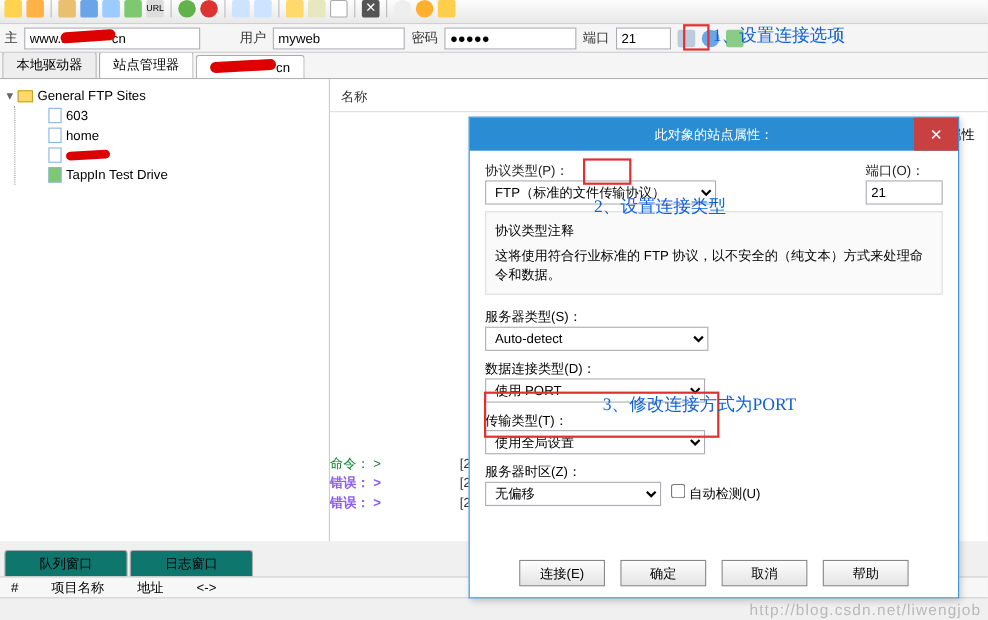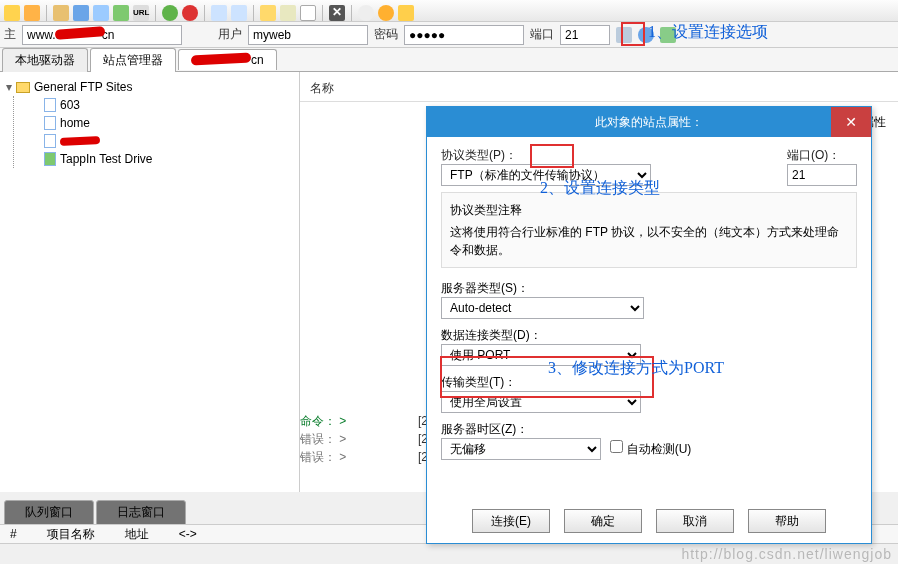--- a/index.html
+++ b/index.html
@@ -1,51 +1,51 @@
 <!DOCTYPE html>
 <html><head>
 <meta charset="utf-8">
 <style>
 * { box-sizing: border-box; margin: 0; padding: 0; font-family: "Microsoft YaHei", Tahoma, sans-serif; font-size: 12px; }
 body { background: #f0f0f0; width: 898px; height: 564px; overflow: hidden; position: relative; }
 
-.toolbar { height: 22px; background: linear-gradient(#fdfdfd,#e8e8e8); border-bottom: 1px solid #ccc; display: flex; align-items: flex-end; padding: 0 4px; gap: 4px; font-weight: bold; }
+.toolbar { height: 22px; background: linear-gradient(#fdfdfd,#e8e8e8); border-bottom: 1px solid #ccc; display: flex; align-items: flex-start; padding: 0 4px; gap: 4px; }
 .tb-icon { width: 16px; height: 16px; display: inline-block; border-radius: 2px; }
 .tb-sep { width: 1px; height: 16px; background: #bbb; margin: 0 2px; }
 
 .connbar { height: 26px; background: #f5f5f5; border-bottom: 1px solid #ccc; display: flex; align-items: center; padding: 0 4px; gap: 6px; position: relative; }
 .connbar label { color: #333; }
 .connbar input { height: 20px; border: 1px solid #abadb3; padding: 0 4px; background: #fff; }
 .annot { position: absolute; color: #1060d8; font-size: 16px; font-family: SimSun; pointer-events: none; z-index: 50; }
 .redbox { position: absolute; border: 2px solid #e03030; pointer-events: none; z-index: 49; }
 
-.tabbar { height: 24px; background: #f5f5f5; border-bottom: 1px solid #aaa; display: flex; align-items: center; }
+.tabbar { height: 24px; background: #f5f5f5; border-bottom: 1px solid #aaa; display: flex; align-items: flex-end; }
 .tabbar .tab { padding: 3px 12px; border: 1px solid #aaa; border-bottom: none; background: #fff; margin-left: 2px; border-radius: 3px 3px 0 0; }
 .tabbar .tab.inactive { background: #eee; }
 .remote-tab { margin-left: 240px; background: #fff3d6; }
 .redstrike { display: inline-block; width: 60px; height: 10px; background: #d00; border-radius: 5px; transform: rotate(-3deg); }
 
 .main { display: flex; height: 420px; }
 .tree { width: 300px; background: #fff; border-right: 1px solid #ccc; padding: 6px; }
 .tree-node { display: flex; align-items: center; gap: 4px; padding: 2px 0; }
 .tree-indent { padding-left: 20px; }
 .folder { width: 14px; height: 11px; background: #ffd96b; border: 1px solid #c9a227; }
 .file { width: 12px; height: 14px; background: #fff; border: 1px solid #89b4e8; }
 .dotted { border-left: 1px dotted #999; margin-left: 7px; padding-left: 10px; }
 
 .right { flex: 1; background: #fff; position: relative; }
 .right-header { height: 30px; border-bottom: 1px solid #ddd; padding: 8px 10px; color: #333; }
 
 .logpane { position: absolute; left: 300px; top: 412px; width: 130px; font-family: Consolas,monospace; font-size: 12px; line-height: 18px; }
 .logpane .cmd { color: #0a7d2c; }
-.logpane .err { color: #737373; font-weight: normal; }
+.logpane .err { color: #8b5cf6; font-weight: bold; }
 .logts { position: absolute; left: 418px; top: 412px; font-family: Consolas,monospace; font-size: 12px; line-height: 18px; color: #333; }
 
 .bottom-tabs { position: absolute; left: 4px; top: 500px; display: flex; }
-.bottom-tabs .btab { padding: 3px 20px; border: 1px solid #aaa; background: #737373; border-radius: 3px 3px 0 0; margin-right: 2px; }
+.bottom-tabs .btab { padding: 3px 31px; border: 1px solid #aaa; background: #0f766e; border-radius: 3px 3px 0 0; margin-right: 2px; }
 .bottom-cols { position: absolute; left: 0; top: 524px; width: 100%; height: 20px; border-top: 1px solid #ccc; border-bottom: 1px solid #ccc; background: #f7f7f7; display: flex; align-items: center; gap: 30px; padding: 0 10px; }
 
 
 .dialog { position: absolute; left: 426px; top: 106px; width: 446px; height: 438px; background: #fff; border: 1px solid #2a8dd4; box-shadow: 2px 2px 6px rgba(0,0,0,.2); z-index: 40; }
 .dlg-title { height: 30px; background: #2a8dd4; color: #fff; display: flex; align-items: center; padding: 0 10px; justify-content: center; position: relative; }
 .dlg-close { position: absolute; right: 0; top: 0; width: 40px; height: 30px; background: #c94040; color: #fff; display: flex; align-items: center; justify-content: center; font-size: 14px; }
 .dlg-body { padding: 10px 14px; }
 .dlg-tabs { display: flex; border-bottom: 1px solid #bbb; margin-bottom: 10px; }
 .dlg-tabs .dtab { padding: 4px 12px; border: 1px solid #bbb; border-bottom: none; background: #f4f4f4; margin-right: -1px; }
 .dlg-tabs .dtab.active { background: #fff; position: relative; top: 1px; }

